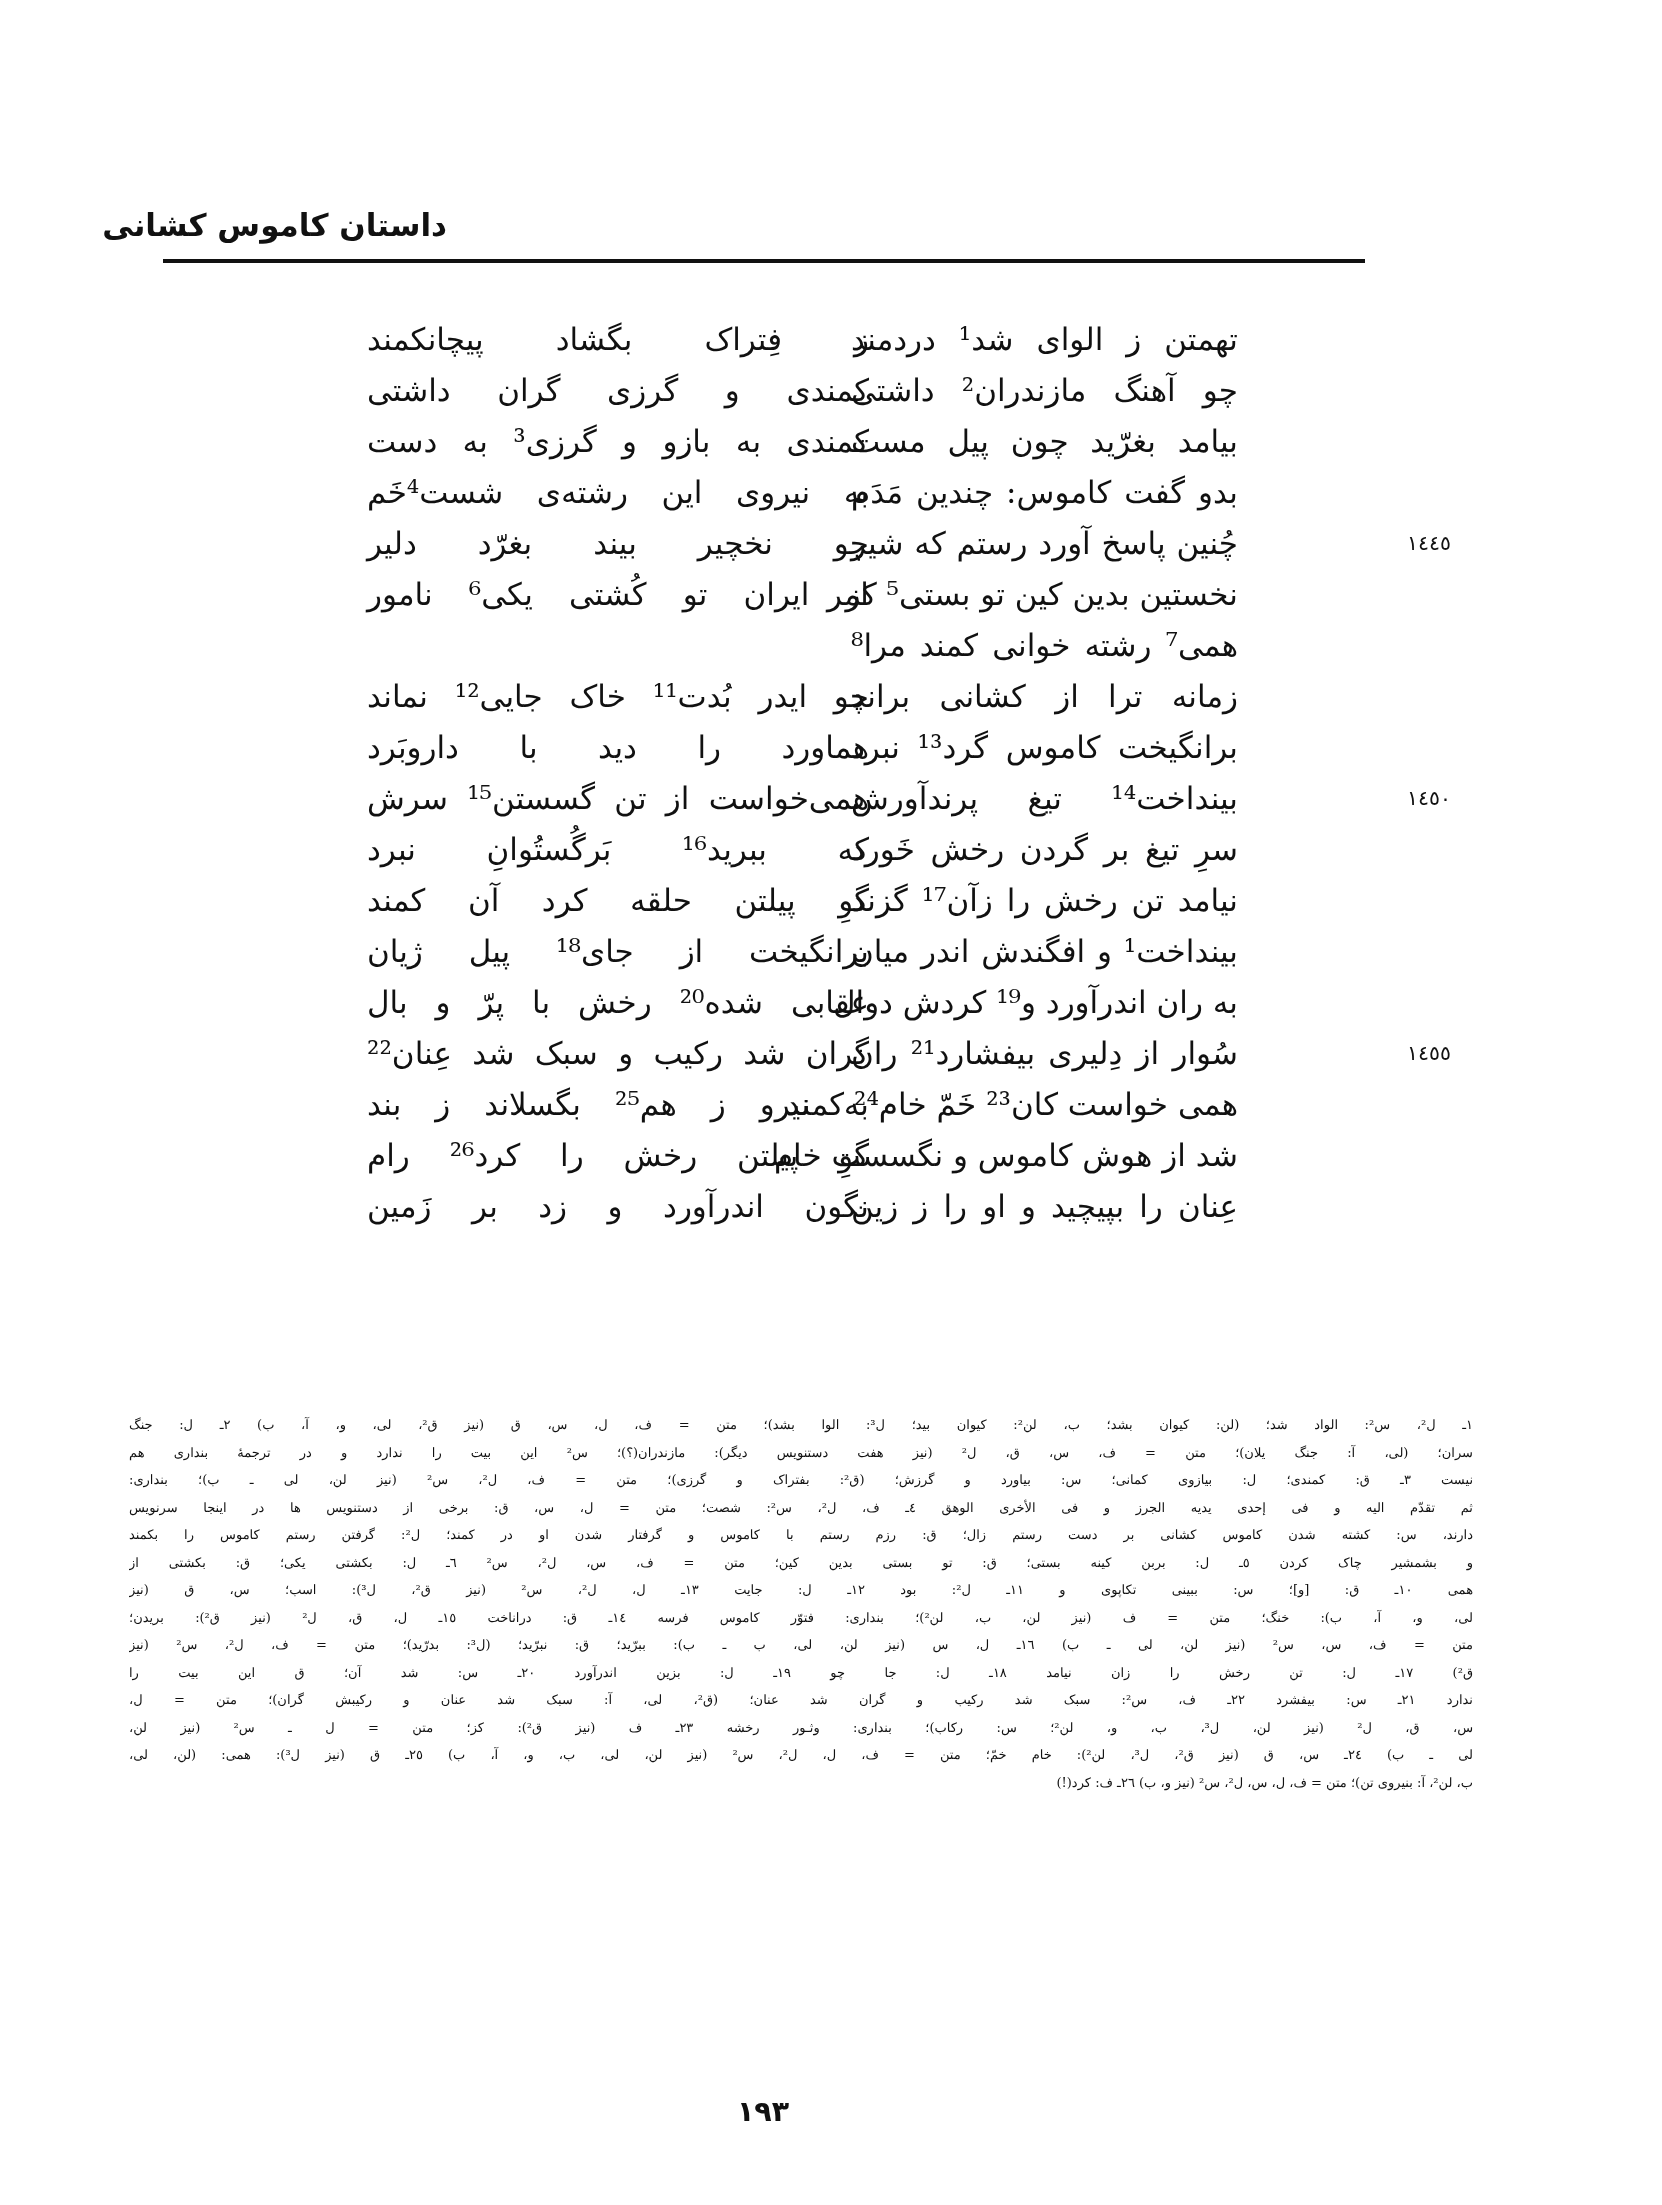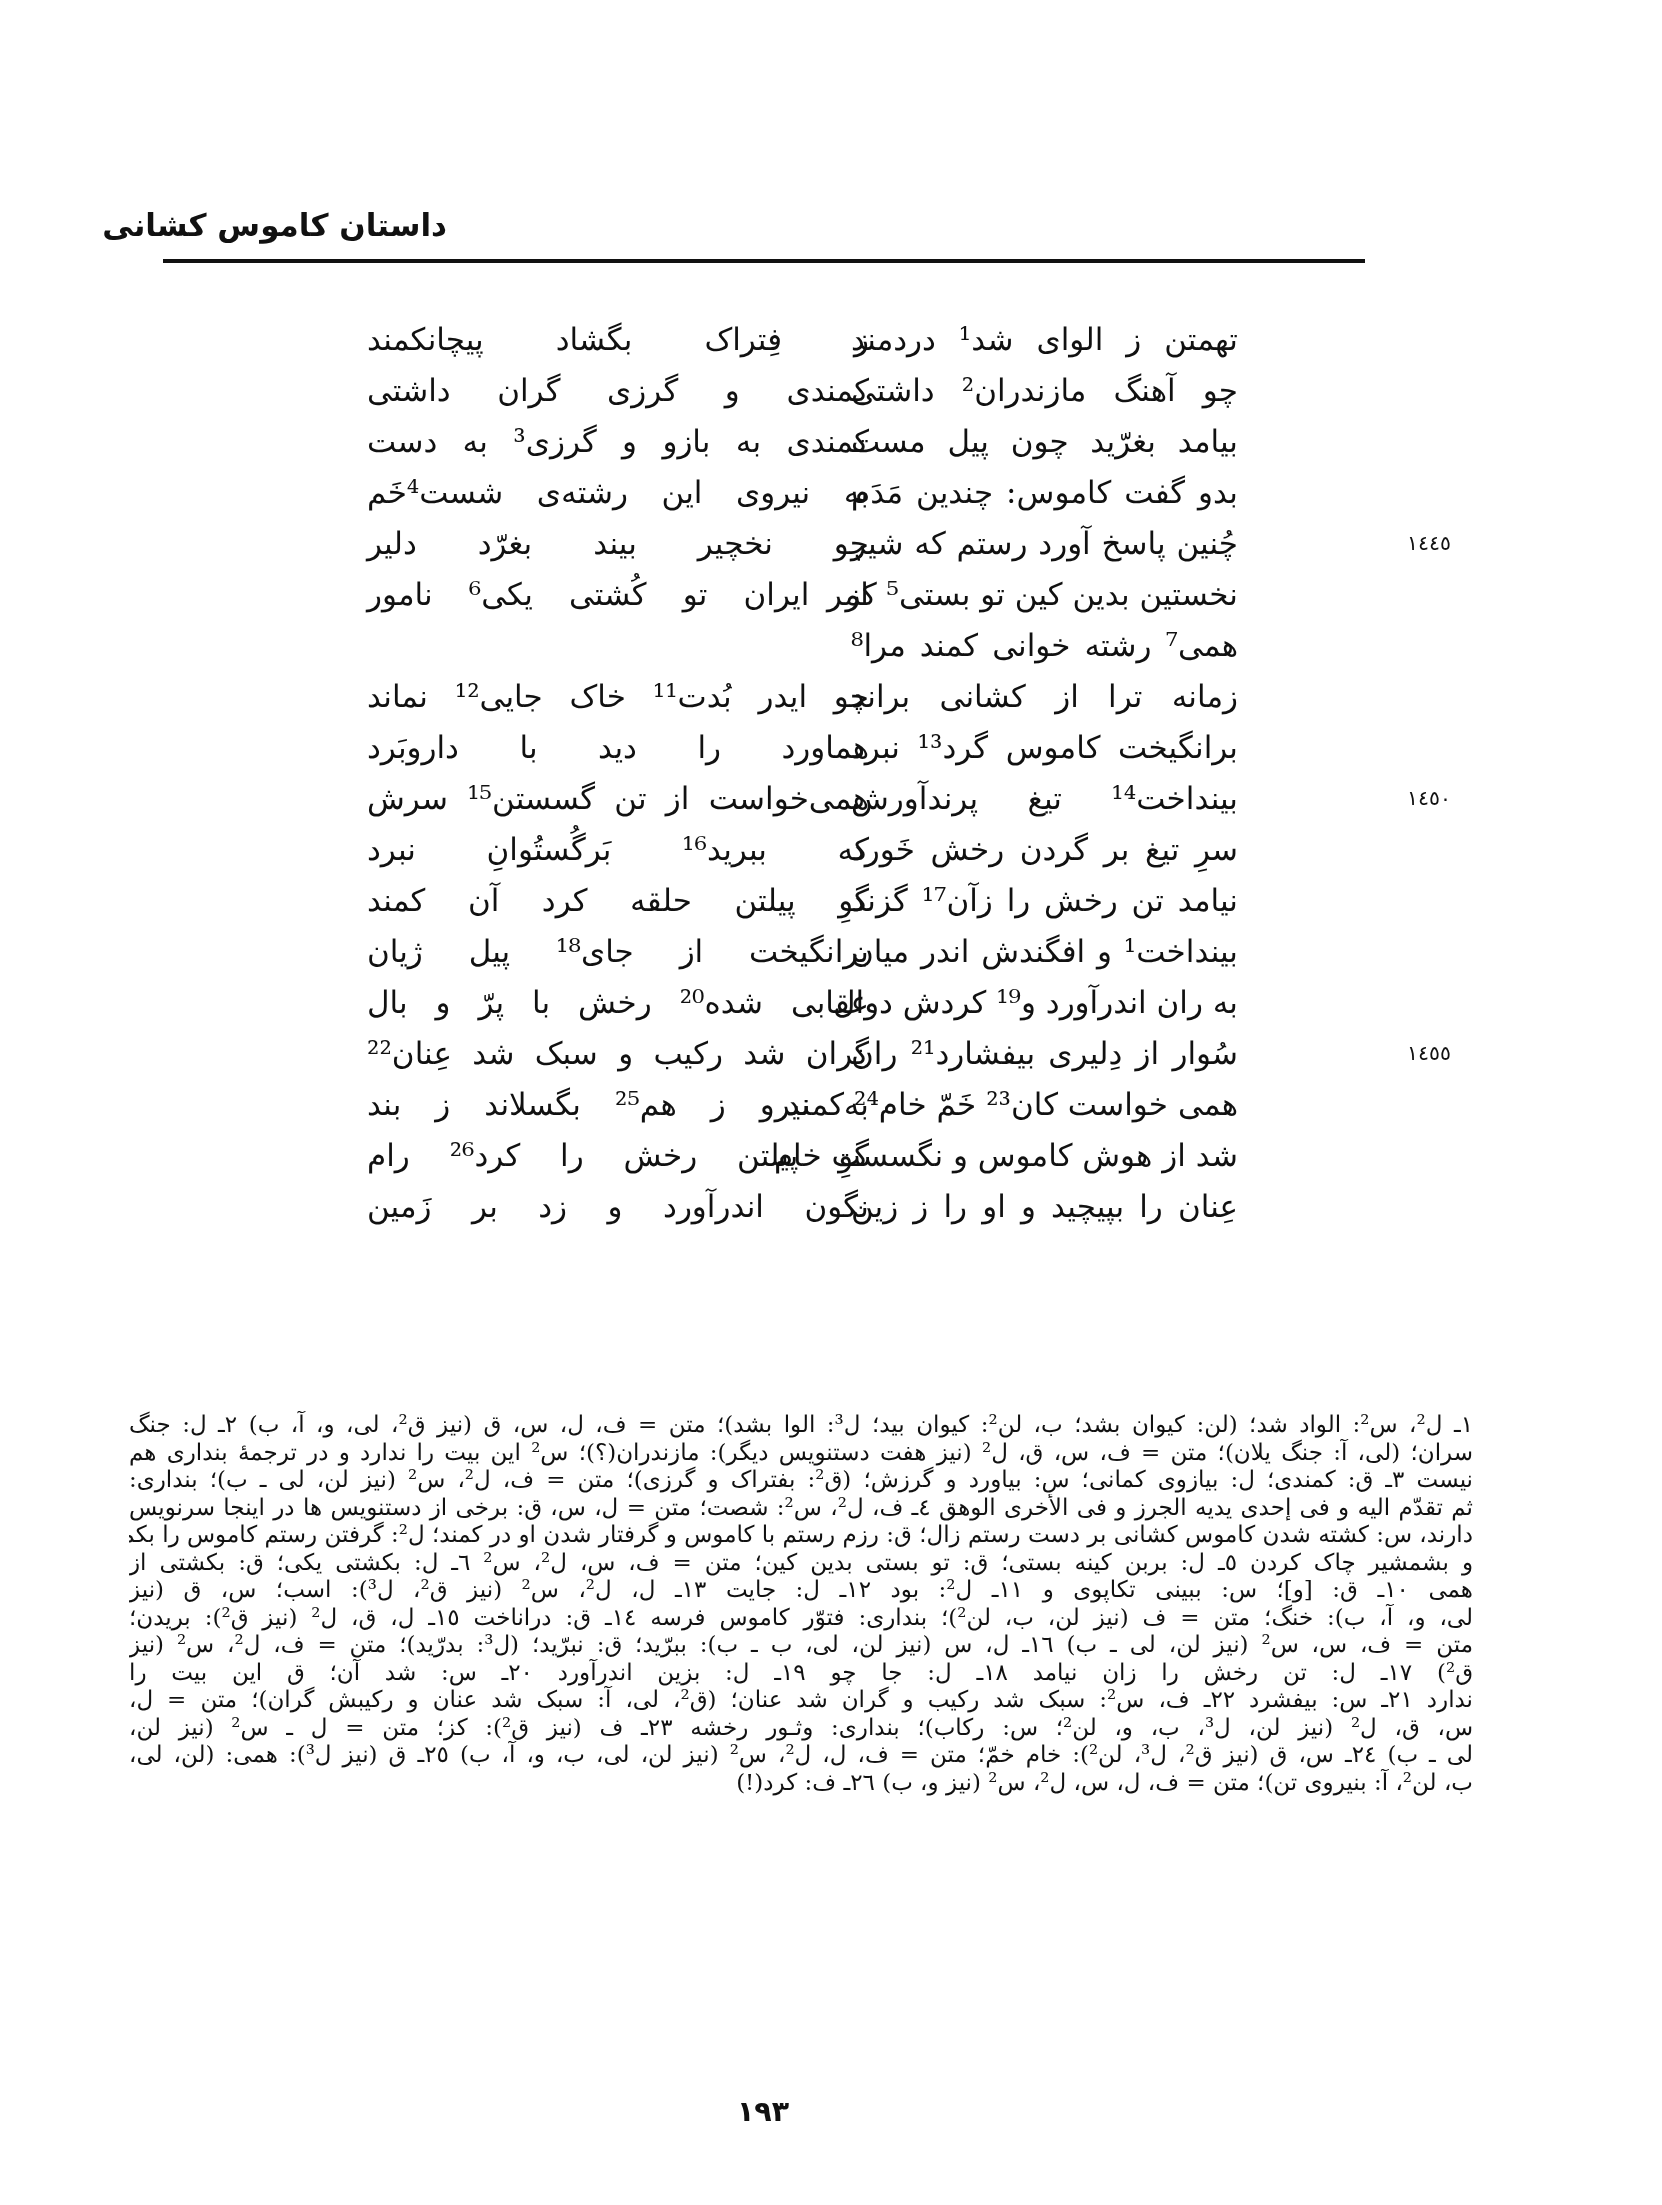--- a/index.html
+++ b/index.html
@@ -86,21 +86,21 @@
     direction: rtl;
     font-family: "DejaVu Sans", "Liberation Sans", sans-serif;
   }
   
   .footnotes {
     position: absolute;
     top: 1411px;
     left: 129px;
     width: 1344px;
     direction: rtl;
-    font-size: 23px;
+    font-size: 13px;
     line-height: 27.5px;
     text-align: justify;
     text-align-last: right;
   }
   .fn-line {
     height: 27.5px;
     white-space: nowrap;
     overflow: hidden;
     text-align: justify;
     text-align-last: justify;

